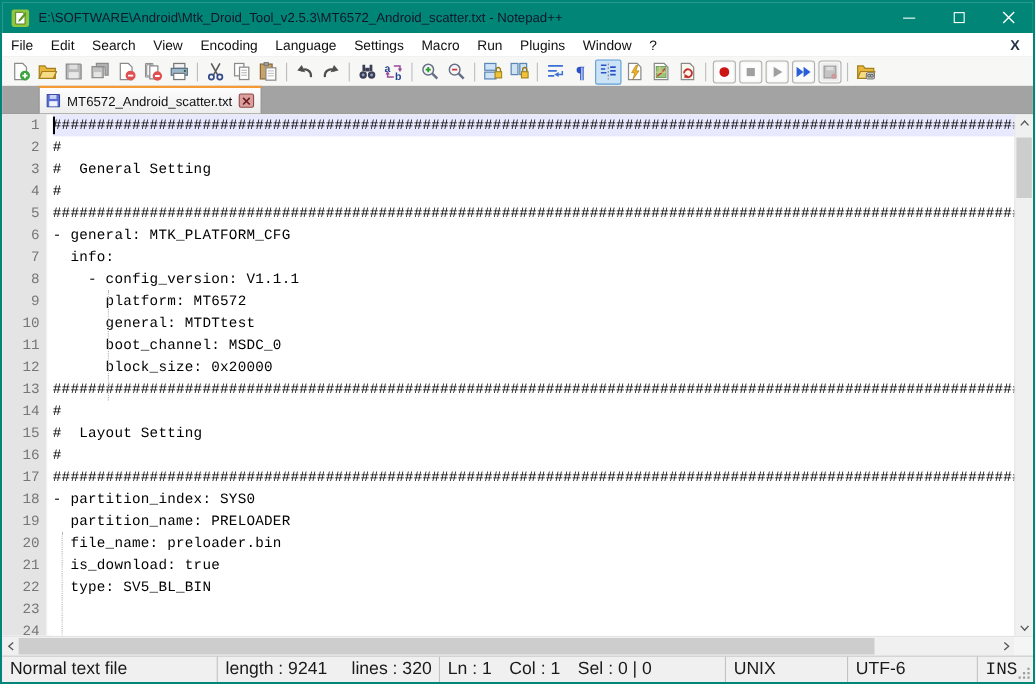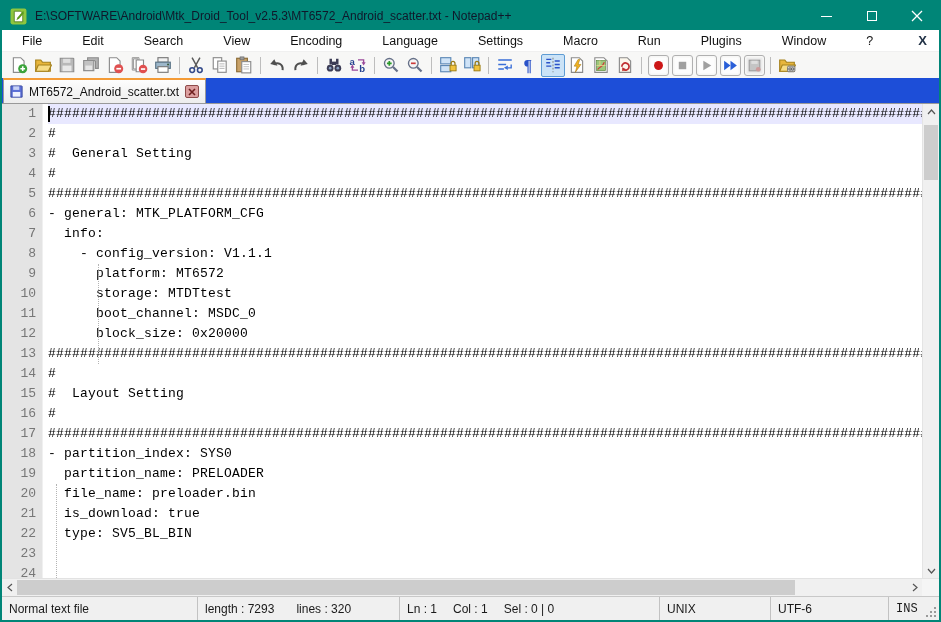--- a/index.html
+++ b/index.html
@@ -11,32 +11,32 @@
   .app-icon { margin-left: 8px; display: flex; }
   .title-text { color: #0f172a; font-size: 12px; margin-left: 8px; flex: 1; white-space: nowrap; overflow: hidden; }
   .win-controls { display: flex; height: 28px; }
   .win-btn { width: 45px; height: 28px; display: flex; align-items: center; justify-content: center; }
   .glyph-min { width: 11px; height: 1px; background: #fff; display: block; }
   .glyph-max { width: 10px; height: 10px; border: 1px solid #fff; display: block; }
 
   
   .menubar { height: 22px; background: #ffffff; display: flex; align-items: center; flex: 0 0 22px; border-bottom: 1px solid #f0f0f0; }
   .menu-items { display: flex; height: 100%; align-items: center; }
-  .menu-item { padding: 0 20px; font-size: 12.5px; color: #111; height: 100%; display: flex; align-items: center; }
+  .menu-item { padding: 0 8px; font-size: 12.5px; color: #111; height: 100%; display: flex; align-items: center; }
   .menu-close { margin-left: auto; margin-right: 12px; font-size: 13px; font-weight: bold; color: #223246; }
 
   
   .toolbar { height: 26px; background: #f7f7f6; display: flex; align-items: center; padding-left: 5px; flex: 0 0 26px; }
   .tb { width: 24px; height: 23px; display: flex; align-items: center; justify-content: center; border-radius: 2px; flex: 0 0 24px; }
   .tb.active { background: #cbe3f7; border: 1px solid #5e9cd3; }
   .tb.framed svg { outline: 1px solid #b0b0b0; outline-offset: 1px; border-radius: 1px; }
   .tbsep { width: 1px; height: 17px; background: #bdbdbd; margin: 0 4px; flex: 0 0 1px; }
 
   
-  .tabbar { height: 26px; background: #1d4ed8; display: flex; align-items: flex-end; flex: 0 0 26px; border-bottom: 1px solid #999; }
+  .tabbar { height: 26px; background: #a3a3a3; display: flex; align-items: flex-end; flex: 0 0 26px; border-bottom: 1px solid #999; padding-left: 32px; }
   .tab { height: 25px; display: flex; align-items: center; background: linear-gradient(#fdfdfd, #ededed); border: 1px solid #9a9a9a; border-bottom: none; border-top: 2px solid #f49b36; padding: 0 6px 0 5px; margin-left: 1px; }
   .tab-label { font-size: 12px; color: #111; margin: 0 6px 0 5px; white-space: nowrap; }
   .tab-close { width: 14px; height: 13px; background: #dc9f9f; border: 1px solid #8e4b4b; border-radius: 2px; display: flex; align-items: center; justify-content: center; }
 
   
   .editor { flex: 0 0 474px; display: flex; height: 474px; overflow: hidden; background: #fff; }
   .gutter { width: 40px; background: #e4e4e4; text-align: right; padding-right: 6px; flex: 0 0 40px;
             font-family: "Liberation Mono", "DejaVu Sans Mono", monospace; font-size: 13px; color: #777; overflow: hidden; }
   .ln { height: 20px; line-height: 20px; }
   .fold-margin { width: 6px; background: #fff; flex: 0 0 6px; border-left: 1px solid #f0f0f0; }
@@ -53,21 +53,21 @@
   .vtrack { flex: 1; position: relative; }
   .vthumb { position: absolute; left: 1px; right: 1px; top: 6px; height: 55px; background: #cdcdcd; }
   .hscroll-row { flex: 0 0 18px; height: 18px; display: flex; background: #f0f0f0; border-top: 1px solid #e2e2e2; }
   .hscroll { flex: 1; display: flex; position: relative; }
   .hscroll .sb-btn { width: 15px; flex: 0 0 15px; display: flex; align-items: center; justify-content: center; }
   .htrack { flex: 1; position: relative; }
   .hthumb { position: absolute; top: 1px; bottom: 1px; left: 0; width: 778px; background: #cdcdcd; }
   .sb-corner { width: 17px; flex: 0 0 17px; background: #f5f5f5; }
 
   
-  .statusbar { flex: 0 0 24px; height: 24px; background: #f0f0f0; border-top: 1px solid #c8c8c8; display: flex; align-items: center; font-size: 12px; color: #1a1a1a; position: relative; }
+  .statusbar { flex: 0 0 24px; height: 24px; background: #f0f0f0; border-top: 1px solid #c8c8c8; display: flex; align-items: center; font-size: 16px; color: #1a1a1a; position: relative; }
   .sb-sec { height: 100%; display: flex; align-items: center; padding-left: 7px; border-right: 1px solid #c2c2c2; white-space: nowrap; overflow: hidden; }
   .sb-sec.s1 { width: 196px; }
   .sb-sec.s2 { width: 202px; }
   .sb-sec.s3 { width: 260px; }
   .sb-sec.s4 { width: 111px; }
   .sb-sec.s5 { width: 118px; }
   .sb-sec.s6 { width: 50px; border-right: none; font-family: Liberation Mono, monospace; }
   .sb-gap { display: inline-block; width: 22px; }
   .sb-gap-sm { display: inline-block; width: 16px; }
   .grip { position: absolute; right: 1px; bottom: 1px; }
@@ -395,21 +395,21 @@
       <div class="indent-guide" style="left:8px; top:380px; height:94px;"></div>
     <div class="code-line current">##############################################################################################################</div>
         <div class="code-line">#</div>
         <div class="code-line">#  General Setting</div>
         <div class="code-line">#</div>
         <div class="code-line">##############################################################################################################</div>
         <div class="code-line">- general: MTK_PLATFORM_CFG</div>
         <div class="code-line">  info:</div>
         <div class="code-line">    - config_version: V1.1.1</div>
         <div class="code-line">      platform: MT6572</div>
-        <div class="code-line">      storage: MTDTtest</div>
+        <div class="code-line">      general: MTDTtest</div>
         <div class="code-line">      boot_channel: MSDC_0</div>
         <div class="code-line">      block_size: 0x20000</div>
         <div class="code-line">##############################################################################################################</div>
         <div class="code-line">#</div>
         <div class="code-line">#  Layout Setting</div>
         <div class="code-line">#</div>
         <div class="code-line">##############################################################################################################</div>
         <div class="code-line">- partition_index: SYS0</div>
         <div class="code-line">  partition_name: PRELOADER</div>
         <div class="code-line">  file_name: preloader.bin</div>
@@ -450,21 +450,21 @@
         </div>
     </div>
     <div class="sb-corner"></div>
   </div>
 
   <div class="statusbar">
     <div class="sb-sec s1">
         <span>Normal text file</span>
       </div>
     <div class="sb-sec s2">
-        <span>length : 7293</span>
+        <span>length : 9241</span>
         <span class="sb-gap"></span>
         <span>lines : 320</span>
       </div>
     <div class="sb-sec s3">
         <span>Ln : 1</span>
         <span class="sb-gap-sm"></span>
         <span>Col : 1</span>
         <span class="sb-gap-sm"></span>
         <span>Sel : 0 | 0</span>
       </div>

